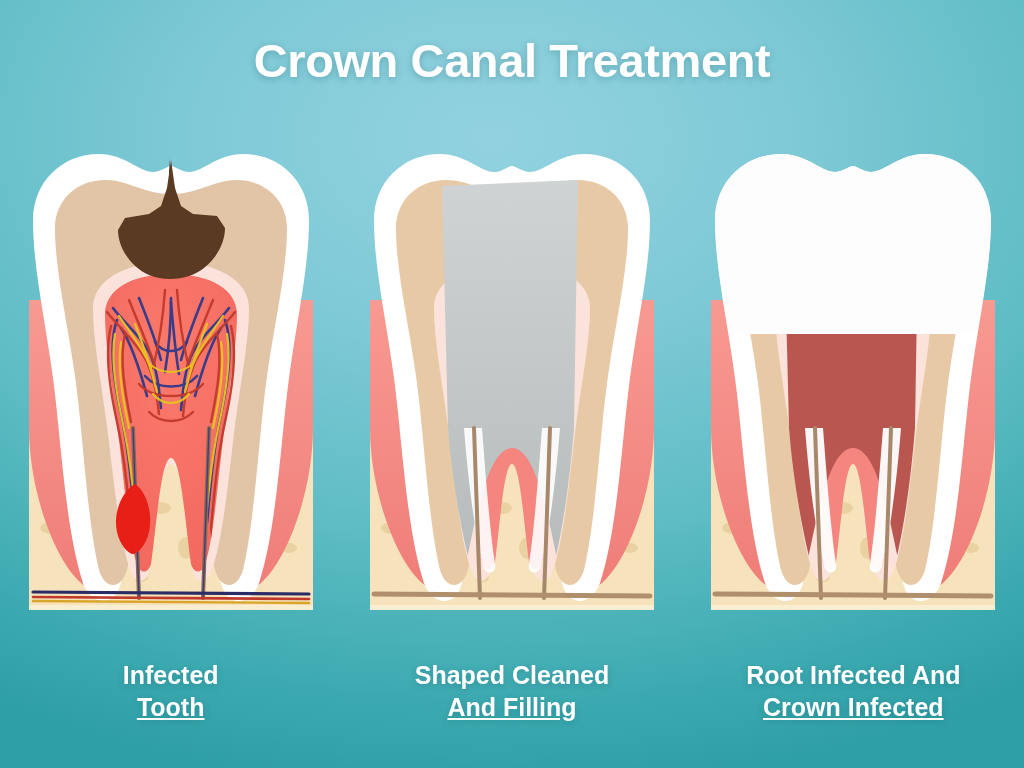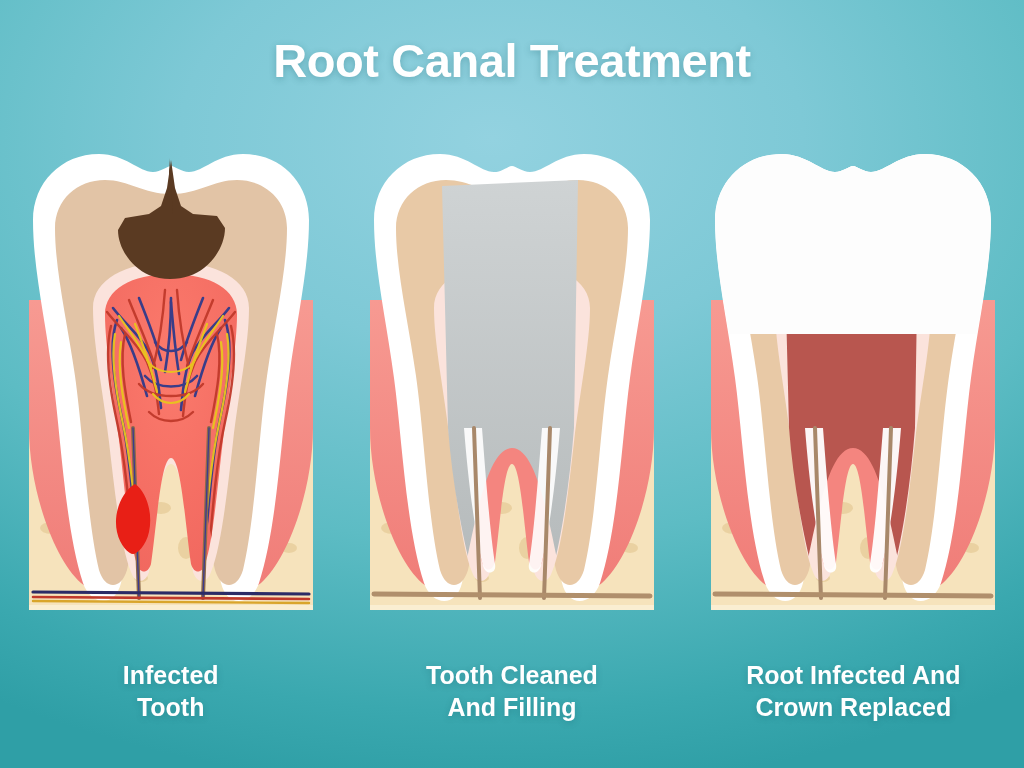--- a/index.html
+++ b/index.html
@@ -29,28 +29,28 @@
 
   .captions {
     position:absolute; top:660px; left:0; width:100%; height:80px;
     display:flex; justify-content:space-around; align-items:flex-start;
   }
   .caption {
     width:300px; text-align:center;
     font-size:25px; font-weight:bold; color:#ffffff; line-height:1.26;
     text-shadow: 0 2px 6px rgba(20,90,100,0.28);
   }
-  .caption .l2 { display:block; }
+  .caption .l2 { display:block;text-decoration:underline; }
 </style>
 </head>
 <body>
 
 <div id="stage">
 
-  <div class="title">Root Canal Treatment</div>
+  <div class="title">Crown Canal Treatment</div>
 
   <div class="panels">
 
     <div class="panel">
       <svg viewBox="0 0 300 500" xmlns="http://www.w3.org/2000/svg">
         <defs>
           <clipPath id="bone1">
               <rect x="8" y="172" width="284" height="310"></rect>
             </clipPath>
           <clipPath id="tooth1clip">
@@ -395,22 +395,22 @@
     </div>
 
   </div>
 
   <div class="captions">
     <div class="caption">
       <span>Infected</span>
       <span class="l2">Tooth</span>
     </div>
     <div class="caption">
-      <span>Tooth Cleaned</span>
+      <span>Shaped Cleaned</span>
       <span class="l2">And Filling</span>
     </div>
     <div class="caption">
       <span>Root Infected And</span>
-      <span class="l2">Crown Replaced</span>
+      <span class="l2">Crown Infected</span>
     </div>
   </div>
 
 </div>
 
 </body></html>

